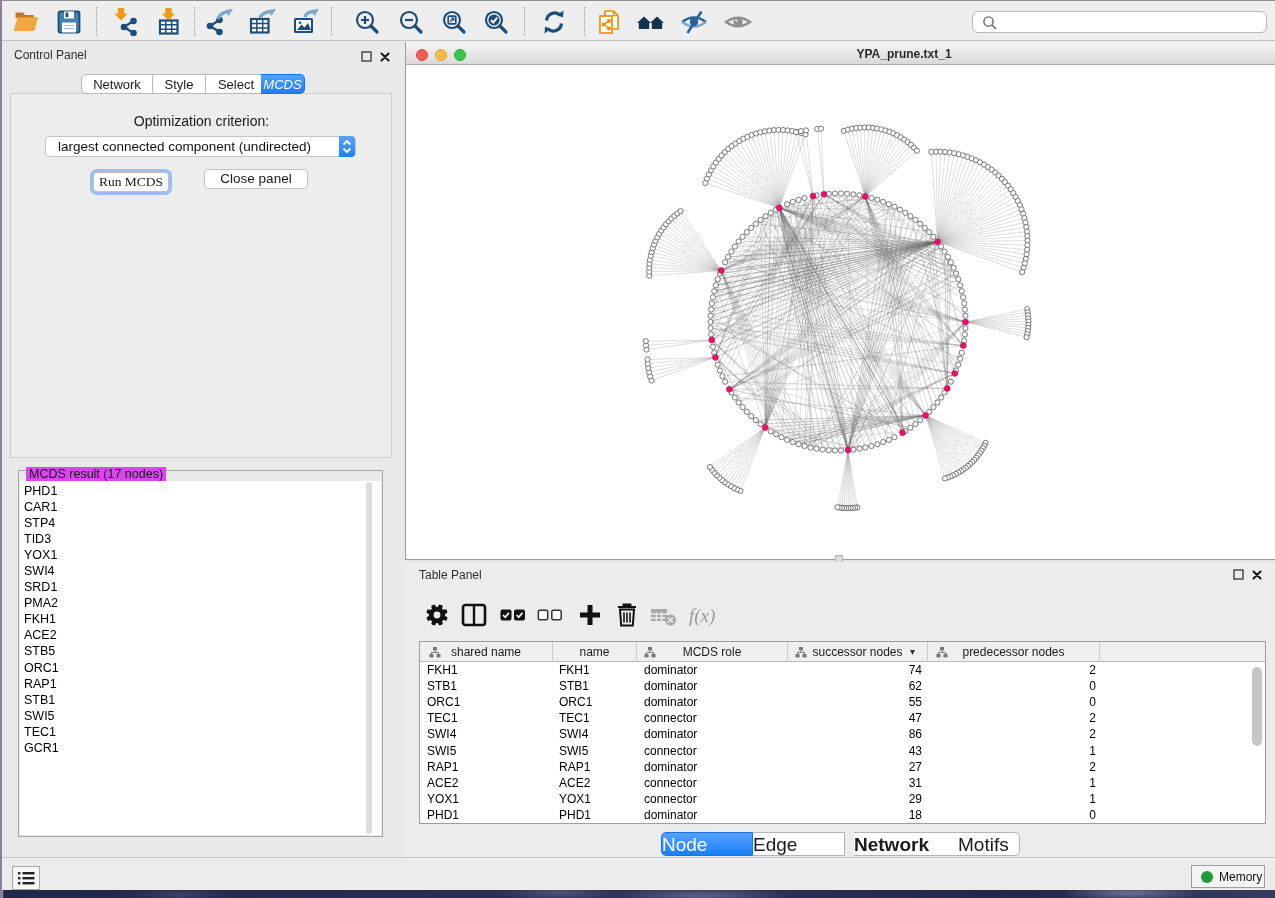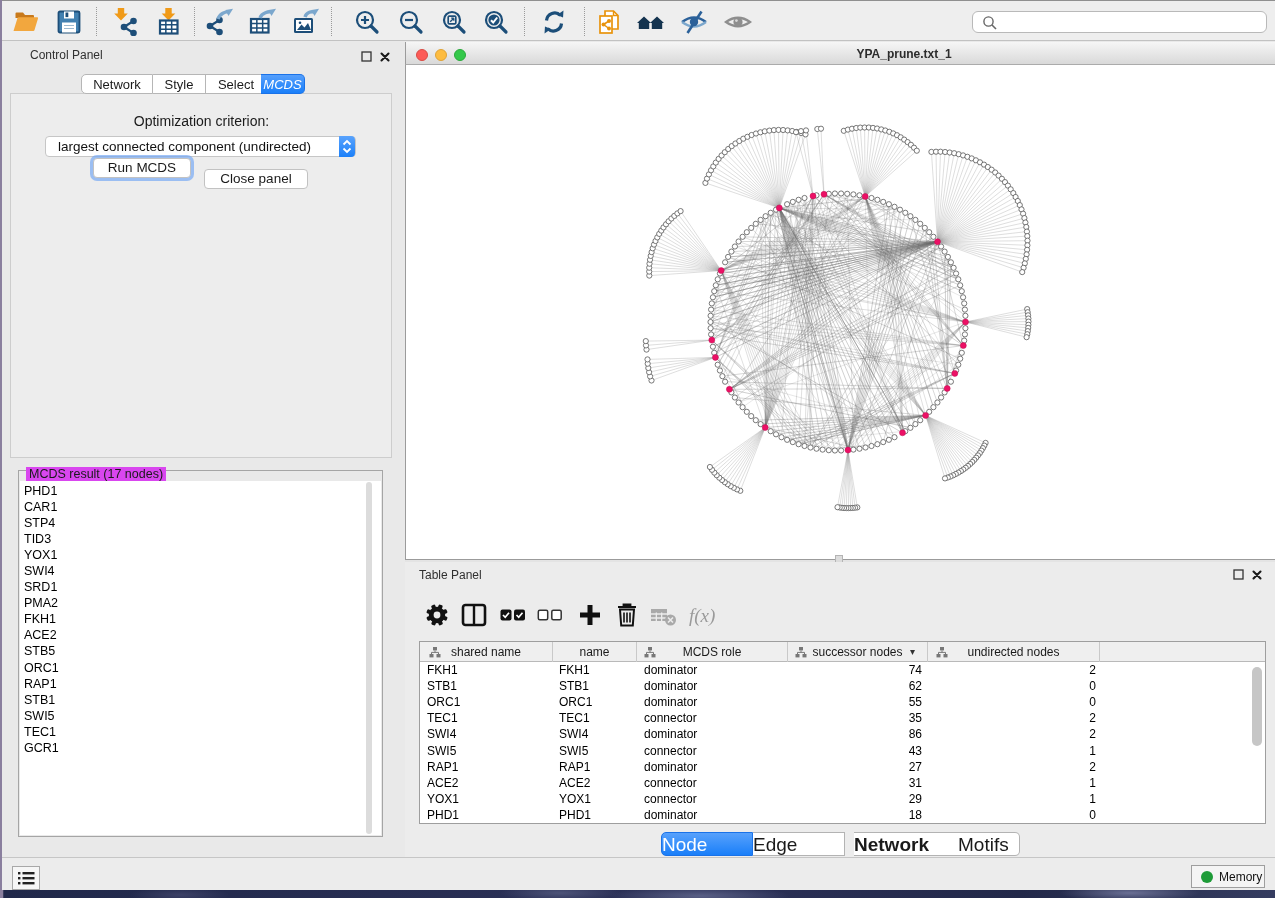--- a/index.html
+++ b/index.html
@@ -19,34 +19,34 @@
 
 
 #toolbar { left:2px; top:0; width:1273px; height:41px; background:#eeeeee;
   border-top:1px solid #8f8f8f; border-bottom:1px solid #c2c2c2; }
 .tsep { position:absolute; top:6px; height:29px; width:0; border-left:1px dotted #9a9a9a; }
 #searchbox { position:absolute; left:970px; top:10px; width:295px; height:22px; background:#fff;
   border:1px solid #b9b9b9; border-radius:6px; }
 #searchbox svg { position:absolute; left:9px; top:3px; }
 
 
-#cp-title { left:14px; top:48px; font-size:12px; color:#303030;margin-left:16px; }
+#cp-title { left:14px; top:48px; font-size:12px; color:#303030; }
 #cp-box { left:10px; top:93px; width:382px; height:365px; background:#ededed; border:1px solid #cdcdcd; }
 #cp-tabs { left:81px; top:74px; height:20px; }
 .seg { position:absolute; top:0; height:20px; background:#fff; border:1px solid #b6b6b6;
   font-size:13px; color:#1a1a1a; text-align:center; line-height:19px; }
 .seg.sel { background:linear-gradient(#559ffc,#1a7ff9); color:#fff; border-color:#1a72e8; }
 #opt-label { left:0px; top:113px; width:403px; text-align:center; font-size:14px; color:#1a1a1a; }
 #dropdown { left:45px; top:136px; width:311px; height:21px; background:#fff; border:1px solid #c6c6c6;
   border-radius:4px; font-size:13.5px; color:#111; line-height:19px; padding-left:12px; }
 #dd-step { position:absolute; right:0px; top:-1px; width:16px; height:21px; border-radius:0 4px 4px 0;
   background:linear-gradient(#59a3fd,#1c80f9); }
 .btn { position:absolute; height:20px; background:#fff; border:1px solid #c2c2c2; border-radius:4px;
   font-size:13.5px; color:#1a1a1a; text-align:center; line-height:18px; }
-#btn-run { left:93px; top:158px; width:98px; box-shadow:0 0 0 3px rgba(110,165,245,0.65); }
+#btn-run { left:93px; top:172px; width:76px; box-shadow:0 0 0 3px rgba(110,165,245,0.65);font-family:Liberation Serif, serif; }
 #btn-close { left:204px; top:169px; width:104px; }
 #fieldset { left:18px; top:470px; width:365px; height:367px; border:1px solid #a5a5a5; background:transparent; }
 #mcds-white { left:20px; top:481px; width:361px; height:354px; background:#fff; }
 #fs-legend { left:26px; top:467px; background:#d946ef; padding:0 3px; font-size:12.5px; color:#1a1a1a; }
 #mcds-list { left:24px; top:483px; width:344px; font-size:12.5px; color:#000; line-height:16.05px; }
 #mcds-scroll { left:366px; top:482px; width:6px; height:352px; background:#dcdcdc; border-radius:3px; }
 
 
 #netframe { left:405px; top:42px; width:870px; height:518px; background:#fff; border:1px solid #9b9b9b; border-right:none; }
 #nettitle { left:405px; top:42px; width:870px; height:23px;
@@ -1114,21 +1114,21 @@
       <text x="2" y="21" font-family="Liberation Serif, serif" font-style="italic" font-size="19" fill="#9a9a9a">f(x)</text>
     </svg>
   </div>
 <div id="tbl" class="abs">
   <div id="tbl-head">
     <div class="hcol" style="left:0;width:133px;">shared name</div>
     <div class="hcol" style="left:133px;width:84px;">name</div>
     <div class="hcol" style="left:217px;width:151px;">MCDS role</div>
     <div class="hcol" style="left:368px;width:140px;">successor nodes</div>
     <div style="position:absolute;left:490px;top:0;width:14px;height:20px;font-size:10px;color:#333;line-height:20px;">▾</div>
-    <div class="hcol" style="left:508px;width:172px;">undirected nodes</div>
+    <div class="hcol" style="left:508px;width:172px;">predecessor nodes</div>
     <svg class="abs" style="left:9px;top:5px" width="12" height="11" viewBox="0 0 12 11">
         <rect x="4" y="0" width="4" height="3.4" fill="#777"></rect>
         <rect x="0.5" y="7" width="4" height="3.4" fill="#777"></rect>
         <rect x="7.5" y="7" width="4" height="3.4" fill="#777"></rect>
         <path d="M6 3.4 v2 M2.5 7 v-1.6 h7 V7" stroke="#777" stroke-width="1" fill="none"></path>
       </svg>
       <svg class="abs" style="left:224px;top:5px" width="12" height="11" viewBox="0 0 12 11">
         <rect x="4" y="0" width="4" height="3.4" fill="#777"></rect>
         <rect x="0.5" y="7" width="4" height="3.4" fill="#777"></rect>
         <rect x="7.5" y="7" width="4" height="3.4" fill="#777"></rect>
@@ -1165,21 +1165,21 @@
       <span class="c1">ORC1</span>
       <span class="c2">ORC1</span>
       <span class="c3">dominator</span>
       <span class="c4">55</span>
       <span class="c5">0</span>
     </div>
 <div class="row" style="top:69.3px">
       <span class="c1">TEC1</span>
       <span class="c2">TEC1</span>
       <span class="c3">connector</span>
-      <span class="c4">35</span>
+      <span class="c4">47</span>
       <span class="c5">2</span>
     </div>
 <div class="row" style="top:85.4px">
       <span class="c1">SWI4</span>
       <span class="c2">SWI4</span>
       <span class="c3">dominator</span>
       <span class="c4">86</span>
       <span class="c5">2</span>
     </div>
 <div class="row" style="top:101.5px">

